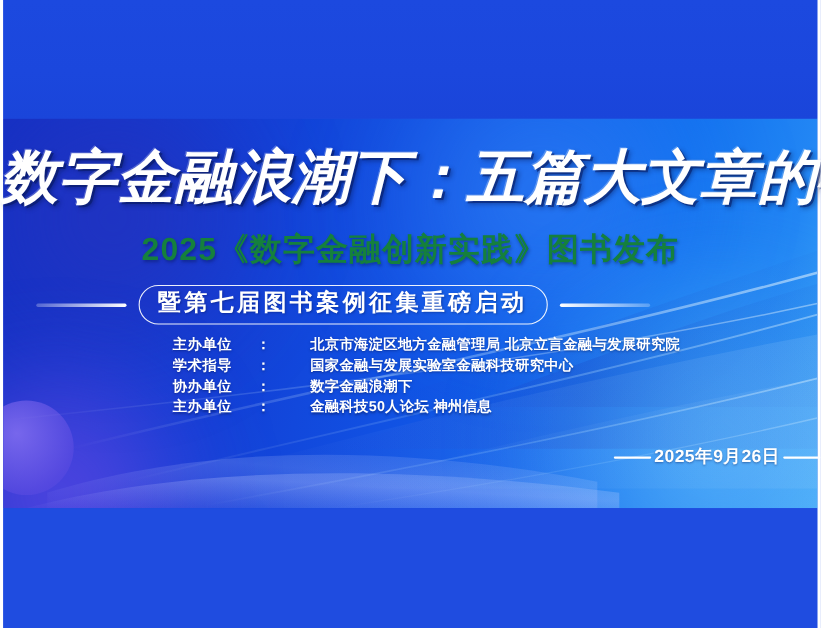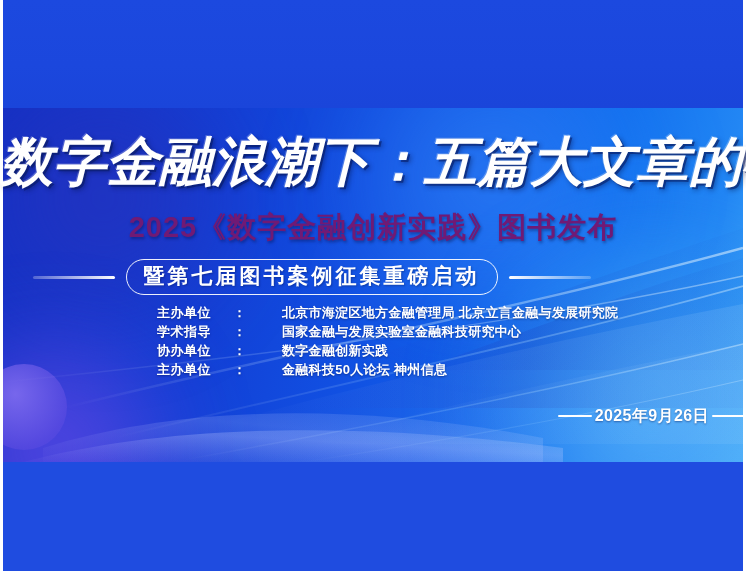--- a/index.html
+++ b/index.html
@@ -143,21 +143,21 @@
   .sub-title {
     position: absolute;
     left: 0;
     top: 207px;
     width: 746px;
     text-align: center;
     font-size: 29px;
     line-height: 40px;
     font-weight: 800;
     letter-spacing: 1px;
-    color: #701a75;
+    color: #15803d;
     white-space: nowrap;
     text-shadow: 1px 2px 3px rgba(6,22,84,.45);
   }
 
   
   .badge-row {
     position: absolute;
     left: 0;
     top: 259px;
     width: 623px;
@@ -331,21 +331,21 @@
         <span class="credit-value">北京市海淀区地方金融管理局  北京立言金融与发展研究院</span>
       </div>
       <div class="credit-line">
         <span class="credit-label">学术指导</span>
         <span class="credit-colon">：</span>
         <span class="credit-value">国家金融与发展实验室金融科技研究中心</span>
       </div>
       <div class="credit-line">
         <span class="credit-label">协办单位</span>
         <span class="credit-colon">：</span>
-        <span class="credit-value">数字金融创新实践</span>
+        <span class="credit-value">数字金融浪潮下</span>
       </div>
       <div class="credit-line">
         <span class="credit-label">主办单位</span>
         <span class="credit-colon">：</span>
         <span class="credit-value">金融科技50人论坛  神州信息</span>
       </div>
     </div>
 
     <div class="date-row">
       <span class="date-rule"></span>

